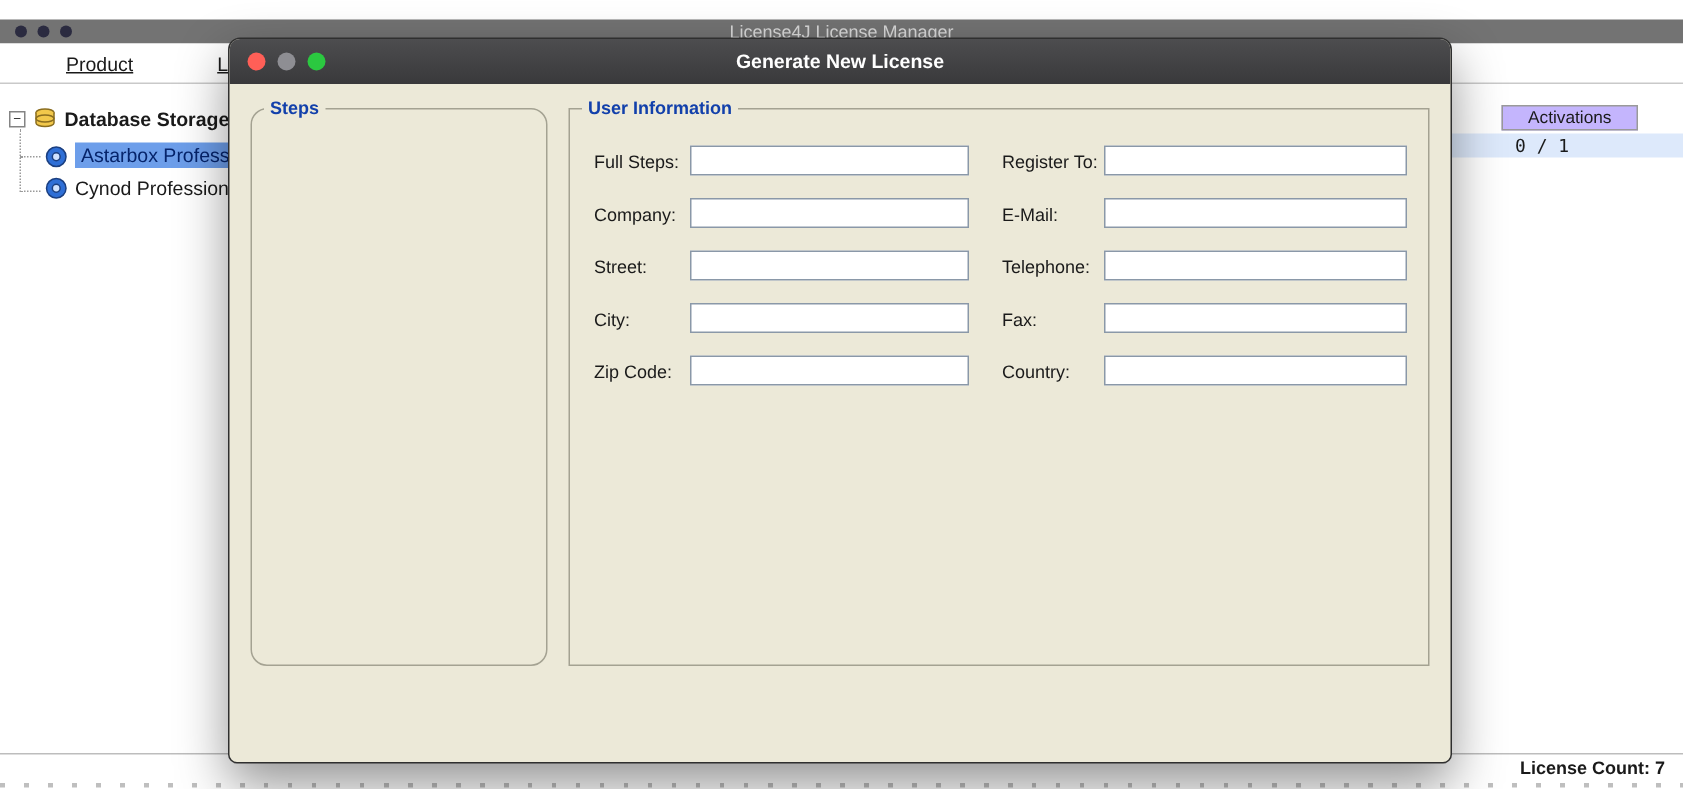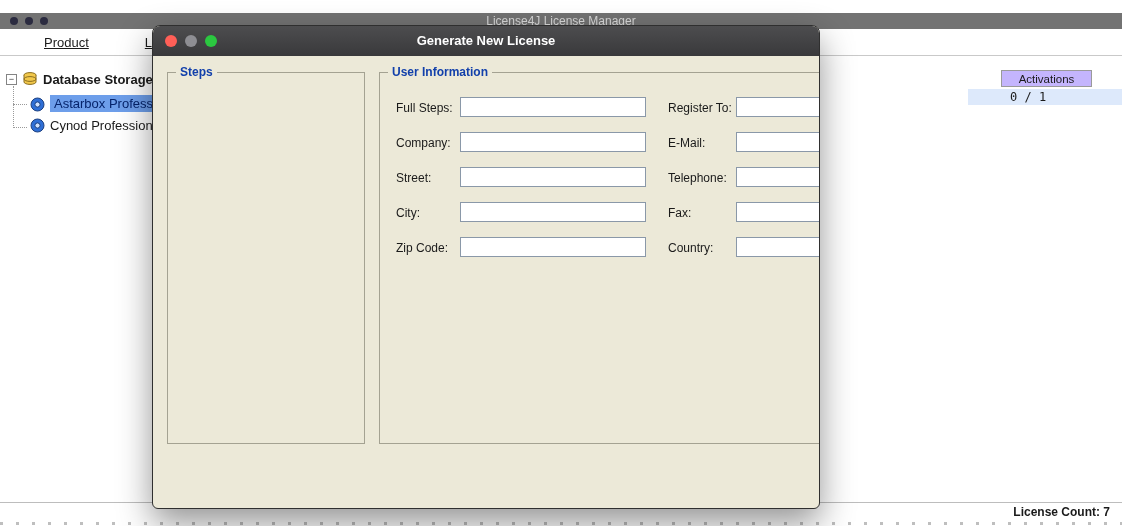--- a/index.html
+++ b/index.html
@@ -57,42 +57,42 @@
     padding-right:12px;box-sizing:border-box;font-weight:600;
   }
   .bottom-ticks{
     position:absolute;left:0;top:522px;width:1122px;height:3px;
     background:repeating-linear-gradient(90deg,#8a8a8a 0 3px,transparent 3px 16px);
     opacity:.55;
   }
 
   
   .dialog{
-    position:absolute;left:152px;top:25px;width:668px;height:484px;z-index:10;
+    position:absolute;left:152px;top:25px;width:816px;height:484px;z-index:10;
     background:#ece9d8;border:1px solid #2f2f2f;border-radius:8px 8px 6px 6px;
     box-shadow:0 14px 34px rgba(0,0,0,.42);overflow:hidden;box-sizing:border-box;
   }
   .dialog-titlebar{
     position:relative;height:30px;background:linear-gradient(#4d4d4f,#39393b);
     color:#fff;font-weight:bold;font-size:13px;line-height:30px;text-align:center;
   }
   .lights{position:absolute;left:12px;top:9px;display:flex;gap:8px;}
   .light{width:12px;height:12px;border-radius:50%;}
   .light-close{background:#ff5f57;}
   .light-min{background:#8e8e93;}
   .light-zoom{background:#2bc840;}
 
   .dialog-body{position:relative;height:452px;}
 
   .groupbox{position:absolute;border:1px solid #a4a292;box-sizing:border-box;}
   .gb-label{
     position:absolute;top:-8px;left:8px;background:#ece9d8;padding:0 4px;
     color:#1240ab;font-weight:bold;font-size:12px;
   }
-  .steps-box{left:14px;top:16px;width:198px;height:372px;}
+  .steps-box{left:14px;top:16px;width:198px;height:372px;border-radius:11px;}
   .steps-list{position:absolute;left:14px;top:22px;font-size:12px;}
   .step{margin-bottom:9px;line-height:15px;}
   .step.active{font-weight:bold;}
 
   .userinfo-box{left:226px;top:16px;width:574px;height:372px;}
   .flabel{position:absolute;font-size:12px;}
   .finput{
     position:absolute;height:20px;border:1px solid #8a98a8;background:#fff;
     box-sizing:border-box;font-size:12px;padding:0 4px;border-radius:0;
   }

